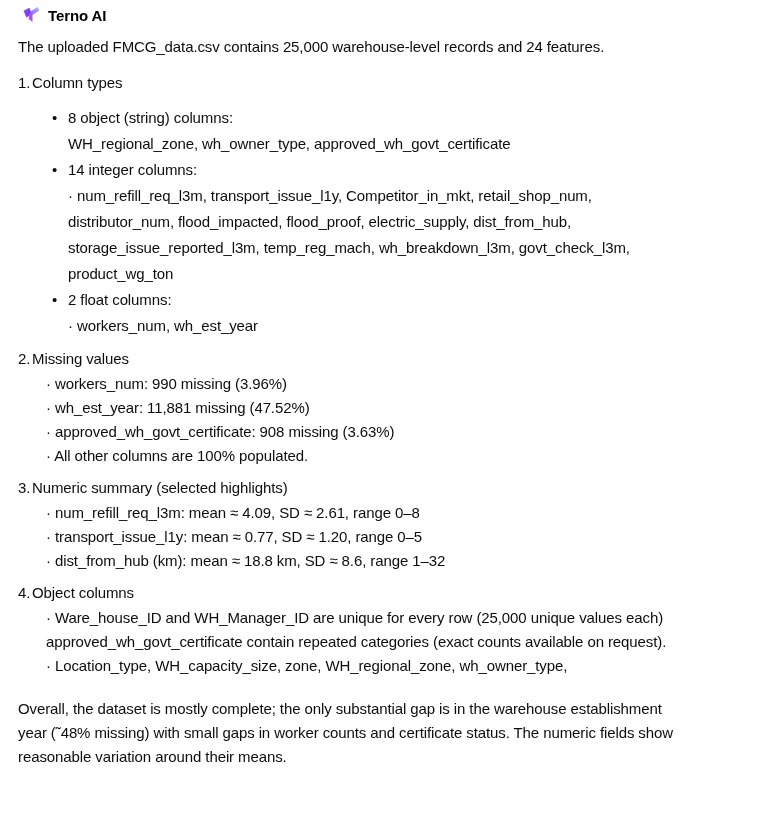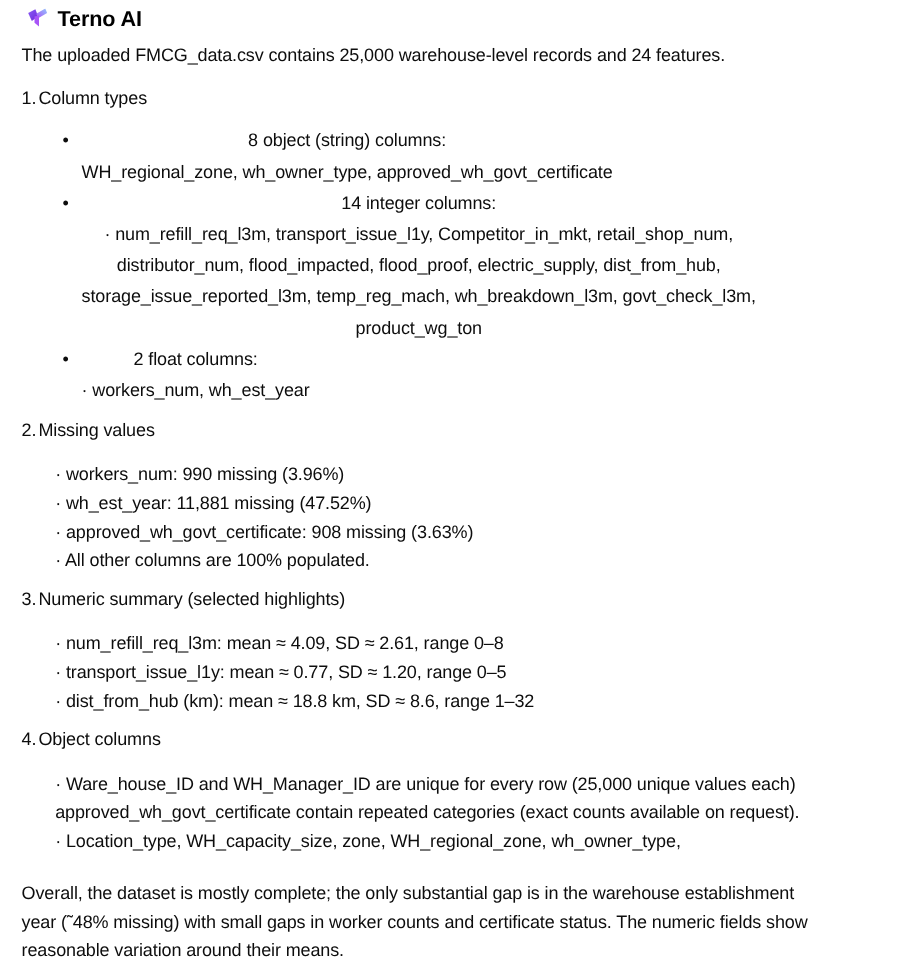--- a/index.html
+++ b/index.html
@@ -11,36 +11,36 @@
     font-size: 15px;
     line-height: 24px;
     letter-spacing: -0.1px;
     overflow: hidden;
   }
   .page { padding: 5px 20px 0 18px; }
 
   .brand-row { display: flex; align-items: center; gap: 8px; height: 22px; margin-left: 4px; }
   .logo { width: 18px; height: 18px; flex: none; }
   .logo svg { width: 18px; height: 18px; display: block; }
-  .brand { font-weight: 700; font-size: 18px; color: #000000; }
+  .brand { font-weight: 700; font-size: 15px; color: #000000; }
 
   .intro { margin: 9px 0 15px 0; line-height: 21px; white-space: nowrap; }
 
   .section { margin-top: 9px; }
   .section.first { margin-top: 14px; }
   .heading { display: flex; line-height: 22px; }
   .num { width: 14px; flex: none; }
 
   .bullets { margin-top: 11px; padding-left: 34px; line-height: 26px; }
   .bullet-item { display: flex; }
   .bmark { width: 16px; flex: none; }
-  .bullet-lines { min-width: 0; text-align: center; }
+  .bullet-lines { min-width: 0; }
   .bullet-lines > div { white-space: nowrap; }
 
-  .lines { padding-left: 28px; margin-top: 14px; line-height: 24px; }
+  .lines { padding-left: 28px; margin-top: 2px; line-height: 24px; }
   .lines > div { white-space: nowrap; }
 
   .conclusion { margin-top: 19px; line-height: 24px; }
   .conclusion > div { white-space: nowrap; }
 </style>
 </head>
 <body>
 
 <div class="page">
 

